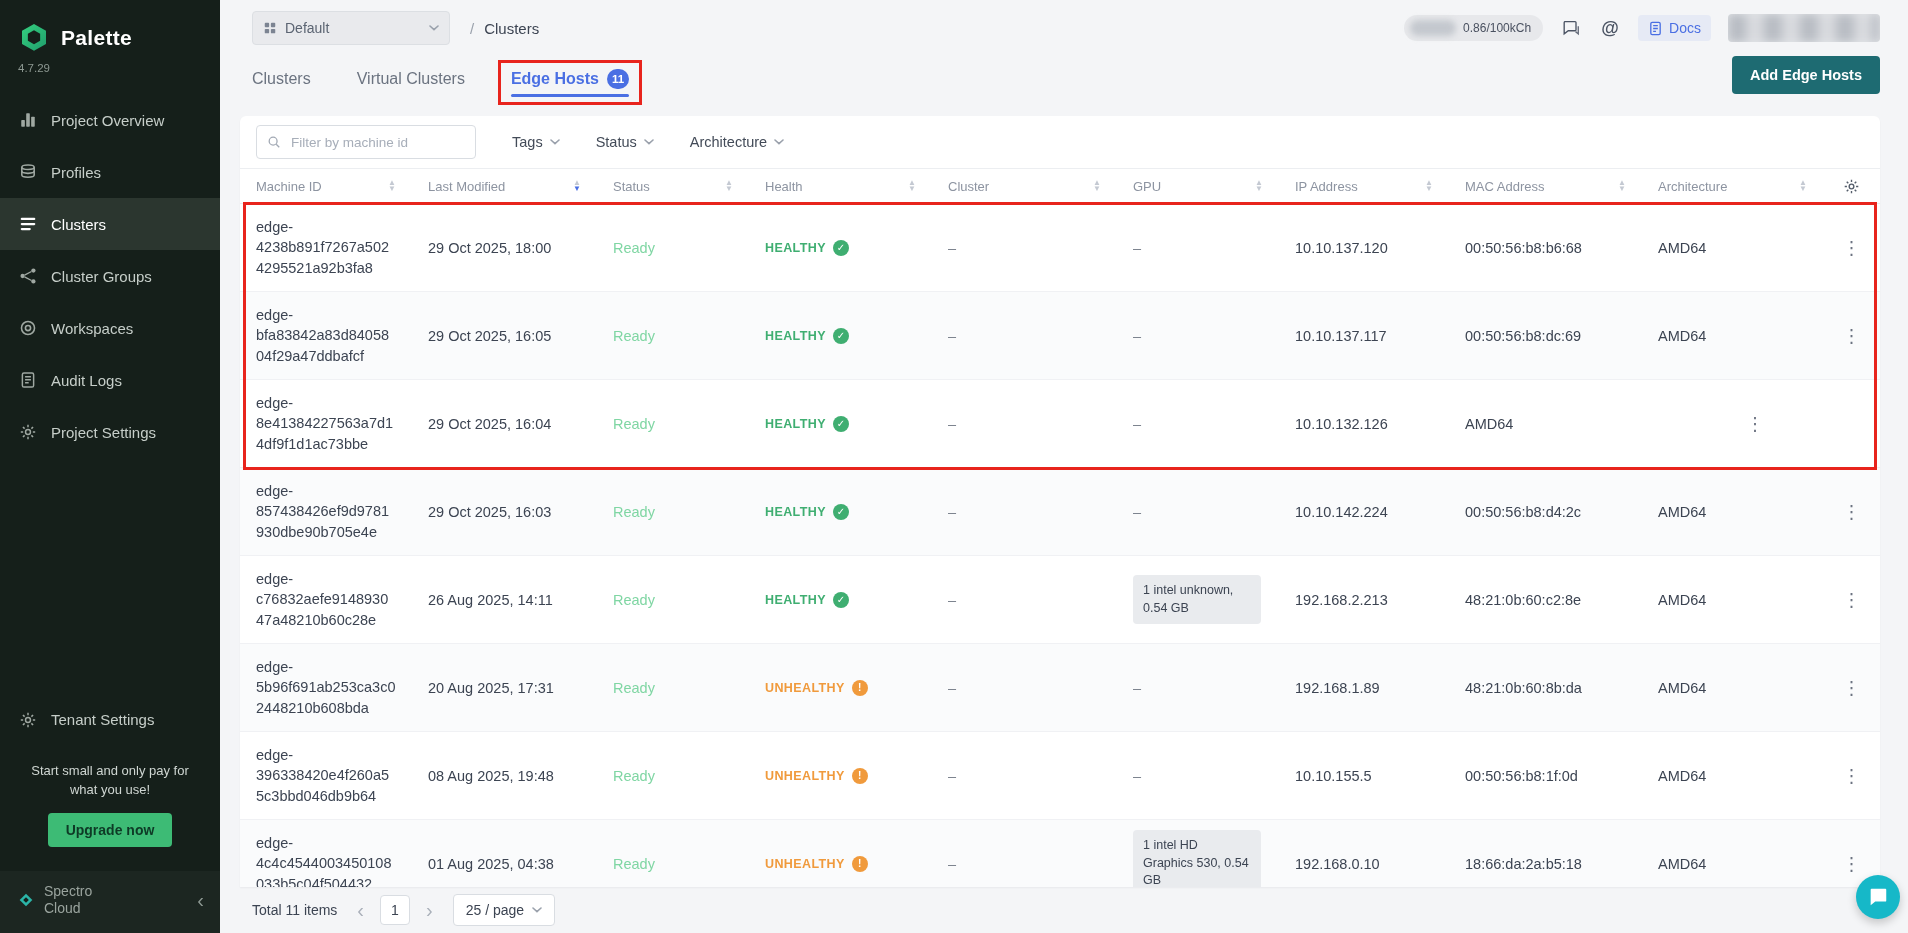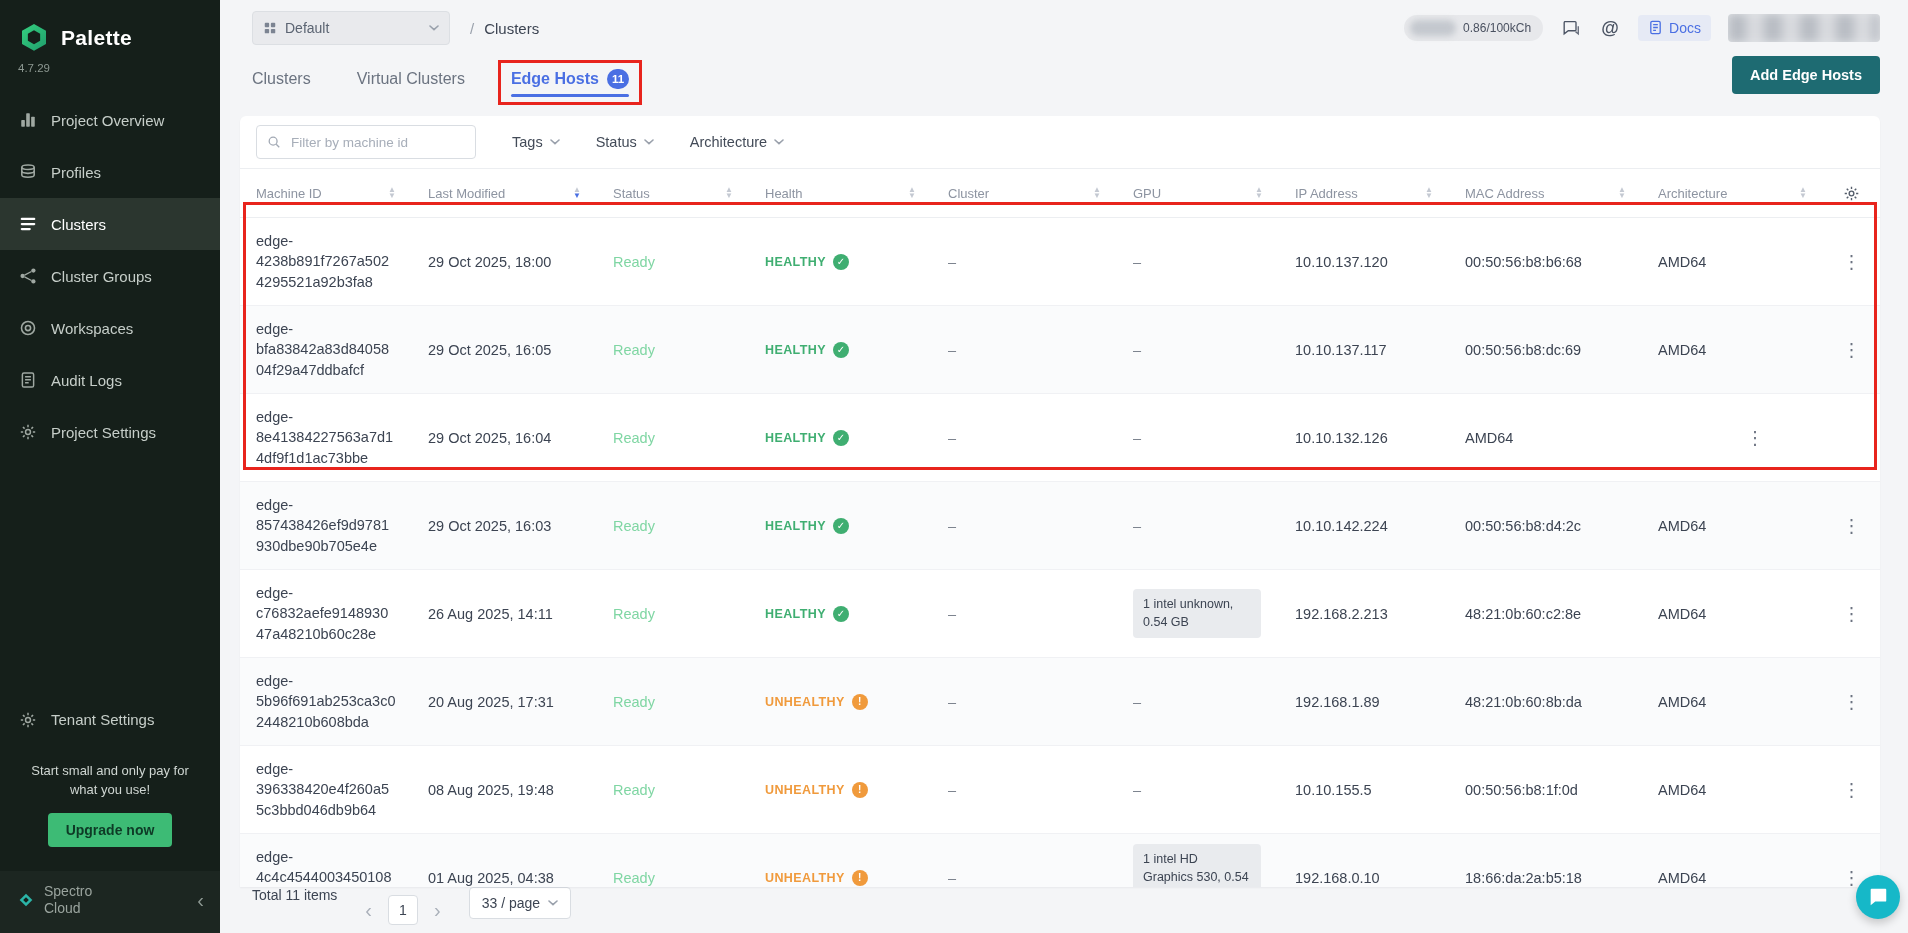--- a/index.html
+++ b/index.html
@@ -50,21 +50,21 @@
   .chev svg{width:10px;height:6px;}
   .proj-select .chev{margin-left:auto;}
   .crumb-sep{color:#9aa1ac;font-size:15px;margin-left:10px;}
   .crumb{color:#3c4452;font-size:15px;font-weight:500;cursor:pointer;}
   .topbar-right{margin-left:auto;display:flex;align-items:center;gap:17px;}
   .usage-pill{display:flex;align-items:center;gap:7px;background:#e7e8eb;border-radius:13px;height:26px;padding:0 12px 0 6px;font-size:12px;color:#4a5160;}
   .blurred-chip{width:46px;height:16px;border-radius:8px;background:#c4c8ce;filter:blur(3px);}
   .tb-icon{color:#4c5565;width:22px;height:22px;display:inline-flex;align-items:center;justify-content:center;cursor:pointer;}
   .tb-icon svg{width:20px;height:20px;}
   .tb-icon.at{font-size:18px;font-weight:600;}
-  .docs{display:flex;gap:6px;color:var(--accent-blue);font-size:14px;font-weight:500;background:rgba(74,111,227,.08);padding:5px 10px;border-radius:4px;cursor:pointer;}
+  .docs{display:flex;align-items:center;gap:6px;color:var(--accent-blue);font-size:14px;font-weight:500;background:rgba(74,111,227,.08);padding:5px 10px;border-radius:4px;cursor:pointer;}
   .docs .dicon{display:inline-flex;width:15px;height:15px;}
   .docs .dicon svg{width:100%;height:100%;}
   .user-blur{width:152px;height:28px;border-radius:4px;overflow:hidden;position:relative;background:#e2e4e7;}
   .user-blur span{position:absolute;inset:0;background:repeating-linear-gradient(90deg,#b9bdc4 0 18px,#d8dade 18px 36px);filter:blur(5px);}
 
   
   .tabs-row{display:flex;align-items:flex-end;padding:8px 28px 0 32px;height:58px;}
   .tabs{display:flex;gap:46px;}
   .tab{position:relative;padding-bottom:15px;font-size:16px;color:#6b7380;font-weight:500;cursor:pointer;display:flex;align-items:center;gap:8px;}
   .tab.active{color:var(--accent-blue);font-weight:700;}
@@ -79,21 +79,21 @@
   .filter-bar{display:flex;align-items:center;height:52px;padding:0 16px;gap:36px;}
   .search-box{display:flex;align-items:center;width:220px;height:34px;border:1px solid #d9dde2;border-radius:4px;padding:16px 10px;gap:8px;color:#a2a9b4;}
   .search-box .sicon{display:inline-flex;width:14px;height:14px;}
   .search-box .sicon svg{width:100%;height:100%;}
   .search-box input{border:none;outline:none;flex:1;font-size:13.5px;color:#3c4452;background:transparent;font-family:inherit;min-width:0;}
   .search-box input::placeholder{color:#a7aeb9;}
   .filter-dropdowns{display:flex;gap:36px;}
   .fdrop{display:flex;align-items:center;gap:7px;font-size:14.5px;color:#434b58;cursor:pointer;}
 
   
-  .thead{display:flex;align-items:stretch;height:50px;border-top:1px solid #eceef1;border-bottom:1px solid #eceef1;}
+  .thead{display:flex;align-items:stretch;height:36px;border-top:1px solid #eceef1;border-bottom:1px solid #eceef1;}
   .th{display:flex;align-items:center;justify-content:space-between;padding:0 16px;font-size:13px;color:#8d94a1;font-weight:500;cursor:pointer;}
   .sort{display:flex;flex-direction:column;line-height:6.5px;font-size:8px;color:#c4c9d2;letter-spacing:0;}
   .sort .on{color:var(--accent-blue);}
   .th-gear{display:flex;align-items:center;justify-content:center;color:#555e6b;cursor:pointer;}
   .th-gear svg{width:17px;height:17px;}
   .c0{width:172px;flex-shrink:0;} .c1{width:185px;flex-shrink:0;} .c2{width:152px;flex-shrink:0;}
   .c3{width:183px;flex-shrink:0;} .c4{width:185px;flex-shrink:0;} .c5{width:162px;flex-shrink:0;}
   .c6{width:170px;flex-shrink:0;} .c7{width:193px;flex-shrink:0;} .c8{width:181px;flex-shrink:0;}
   .c9{flex:1;min-width:40px;}
   .tr{display:flex;height:88px;border-bottom:1px solid #f0f1f4;cursor:pointer;background:#fff;}
@@ -108,21 +108,21 @@
   .hicon{width:16px;height:16px;border-radius:50%;color:#fff;font-size:10px;font-weight:700;display:inline-flex;align-items:center;justify-content:center;flex-shrink:0;}
   .hicon.ok{background:var(--healthy-green);}
   .hicon.warn{background:var(--unhealthy-orange);}
   .dash{color:#7d848f;}
   .gpu-chip{background:#e9ebee;border-radius:4px;padding:7px 10px;font-size:12.5px;color:#3c4452;line-height:1.4;max-width:128px;}
   .kebab-cell{justify-content:center;}
   .kebab{color:#6b7280;font-size:18px;line-height:1;padding:4px 6px;cursor:pointer;}
   .rows-annotation{position:absolute;left:3px;right:3px;top:86px;height:268px;border:3px solid var(--annotation-red);pointer-events:none;}
 
   
-  .table-footer{height:46px;display:flex;gap:28px;padding:0 12px;flex-shrink:0;}
+  .table-footer{height:46px;display:flex;align-items:center;gap:20px;padding:0 12px;flex-shrink:0;}
   .total{font-size:14px;color:#3c4452;}
   .pagination{display:flex;align-items:center;gap:16px;}
   .pg-btn{color:#aab0ba;font-size:20px;cursor:pointer;line-height:1;}
   .pg-page{width:30px;height:30px;border:1px solid #d9dde2;border-radius:4px;background:#fff;display:flex;align-items:center;justify-content:center;font-size:14px;color:#3c4452;cursor:pointer;}
   .page-size{display:flex;align-items:center;gap:8px;border:1px solid #d9dde2;border-radius:4px;background:#fff;height:32px;padding:0 12px;font-size:14px;color:#3c4452;cursor:pointer;}
 
   .fab{position:absolute;right:8px;bottom:14px;width:44px;height:44px;border-radius:50%;background:var(--fab-teal);display:flex;align-items:center;justify-content:center;box-shadow:0 4px 10px rgba(0,0,0,.2);cursor:pointer;}
   .fab svg{width:22px;height:22px;}
 </style>
 </head>
@@ -582,21 +582,21 @@
       </div>
 
       <div class="table-footer">
         <span class="total">Total 11 items</span>
         <div class="pagination">
           <span class="pg-btn">‹</span>
           <span class="pg-page">1</span>
           <span class="pg-btn">›</span>
         </div>
         <div class="page-size">
-          <span>33 / page</span>
+          <span>25 / page</span>
           <span class="chev">
             <svg viewBox="0 0 10 6" fill="none" stroke="currentColor" stroke-width="1.6" stroke-linecap="round">
                 <path d="M1 1l4 3.6L9 1"></path>
               </svg>
           </span>
         </div>
       </div>
     </section>
   </main>
 

